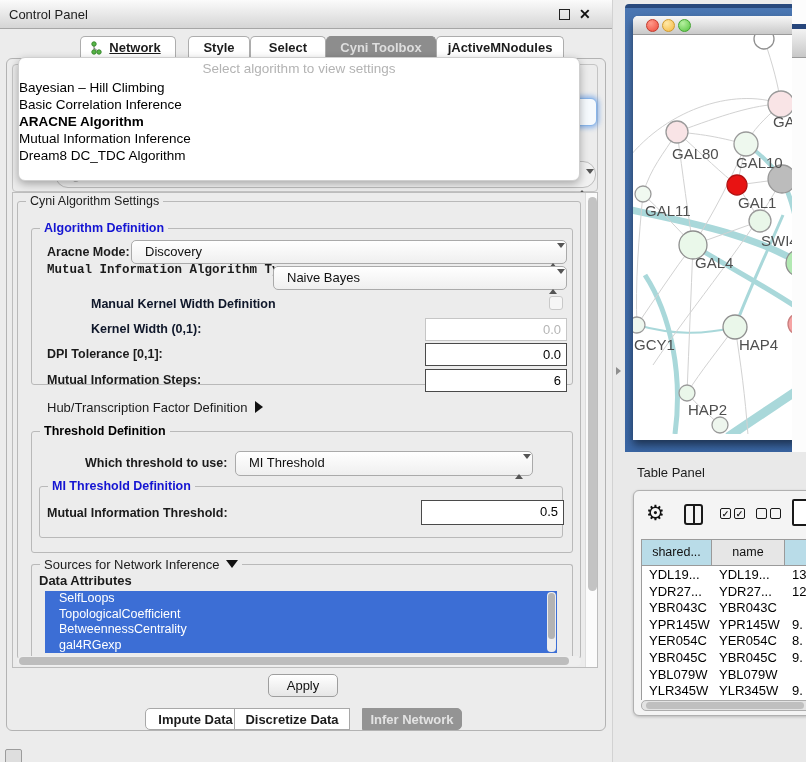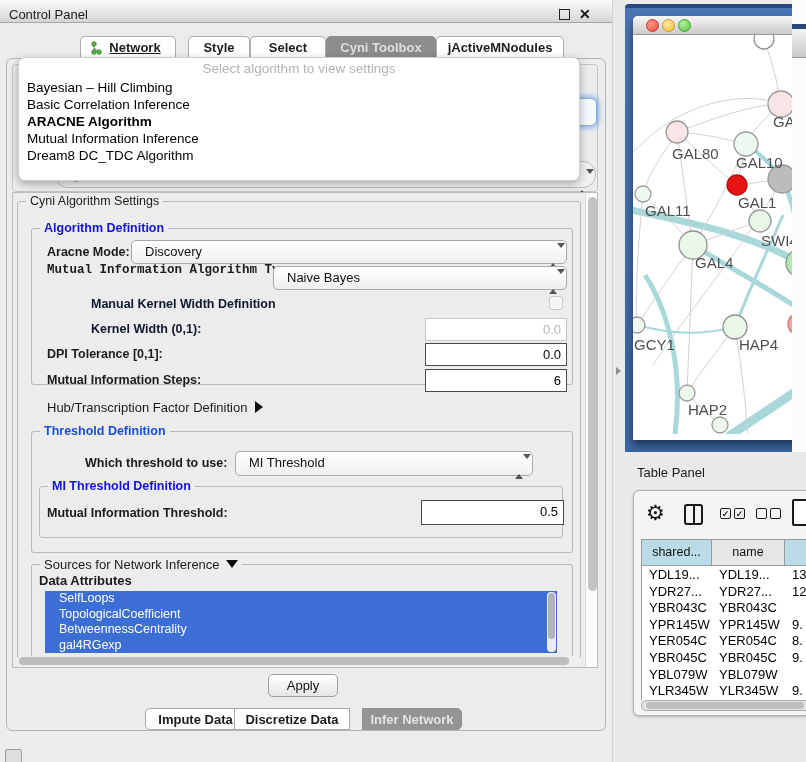--- a/index.html
+++ b/index.html
@@ -1,21 +1,21 @@
 <!DOCTYPE html>
 <html><head>
 <meta charset="utf-8">
 <style>
   * { margin:0; padding:0; box-sizing:border-box; font-family:"Liberation Sans", sans-serif; }
   html,body { width:806px; height:762px; }
   body { position:relative; overflow:hidden; background:#ececec; }
 
   
   #control-panel { position:absolute; left:0; top:0; width:612px; height:741px; }
-  .titlebar { position:absolute; left:0; top:0; width:612px; height:23px;
+  .titlebar { position:absolute; left:0; top:0; width:612px; height:29px;
     background:linear-gradient(#fbfbfb,#d5d5d5); border-bottom:1px solid #a6a6a6; }
   .titlebar .t { position:absolute; left:9px; top:7px; font-size:13px; color:#1d1d1d; }
   .float-btn { position:absolute; left:559px; top:9px; width:11px; height:11px; border:1.5px solid #222; background:transparent; }
   .close-btn { position:absolute; left:579px; top:6px; font-size:14px; font-weight:bold; color:#111; }
 
   .tab { position:absolute; top:36px; height:23px; background:#fff; border:1px solid #adadad;
     border-bottom:none; border-radius:5px 5px 0 0; font-size:13px; font-weight:bold; color:#1c1c1c;
     text-align:center; line-height:22px; }
   .tab.sel { background:#8d8d8d; color:#dedede; border-color:#8d8d8d; }
   .net-ico { position:absolute; left:9px; top:4px; }
@@ -26,32 +26,32 @@
   .chooser-panel { position:absolute; left:12px; top:64px; width:586px; height:128px;
     border:1px solid #c4c4c4; border-radius:4px; background:#ececec; }
   .focus-combo { position:absolute; left:540px; top:98px; width:57px; height:28px; border-radius:6px;
     background:#f5f9fd; border:1px solid #88b4e8; box-shadow:0 0 5px 2px rgba(90,150,230,.65); }
   .ghost-combo { position:absolute; left:55px; top:161px; width:541px; height:27px; border-radius:13px;
     background:#f1f1f1; border:1px solid #bdbdbd; color:#b5b5b5; font-size:14px; line-height:25px; padding-left:16px; }
 
   .dropdown-overlay { position:absolute; left:18px; top:57px; width:562px; height:124px;
     background:#fff; border:1px solid #cfcfcf; border-radius:7px; box-shadow:0 3px 9px rgba(0,0,0,.3); z-index:5; overflow:hidden; }
   .dd-placeholder { text-align:center; color:#b3b3b3; font-size:13.5px; padding-top:3px; height:21px; }
-  .dd-item { font-size:13.5px; color:#000; height:17px; line-height:17px; padding-left:8px; white-space:nowrap; }
+  .dd-item { font-size:13.5px; color:#000; height:17px; line-height:17px; padding-left:0; white-space:nowrap; }
   .dd-item.sel { font-weight:bold; }
 
   .scrollpane { position:absolute; left:12px; top:192px; width:586px; height:476px;
     border:1px solid #bdbdbd; background:#ececec; overflow:hidden; }
   .vsb { position:absolute; left:572px; top:0; width:13px; height:474px; background:#fbfbfb; border-left:1px solid #ddd; }
   .vsb .thumb { position:absolute; left:2px; top:4px; width:9px; height:394px; border-radius:5px; background:#c3c3c3; }
 
   .group { position:absolute; border:1px solid #b9b9b9; border-radius:3px; }
   .legend { position:absolute; top:-8px; left:8px; background:#ececec; padding:0 4px; font-size:12.5px; color:#1c1c1c; white-space:nowrap; }
   .legend.blue { color:#1414d2; font-weight:bold; }
-  .legend.green { color:#1d4ed8; font-weight:bold; }
+  .legend.green { color:#000000; font-weight:bold; }
 
   .lbl { position:absolute; font-size:12.5px; font-weight:bold; color:#1b1b1b; white-space:nowrap; }
   .lbl.dis { color:#0f172a;margin-left:44px; }
   .combo { position:absolute; background:linear-gradient(#ffffff,#efefef); border:1px solid #aaa;
     border-radius:5px; font-size:13px; color:#111; line-height:22px; padding-left:13px; }
   .stepper { position:absolute; right:8px; top:4px; width:9px; }
   .stepper .up { width:0; height:0; border-left:4px solid transparent; border-right:4px solid transparent; border-bottom:5px solid #555; margin-bottom:3px; }
   .stepper .dn { width:0; height:0; border-left:4px solid transparent; border-right:4px solid transparent; border-top:5px solid #555; }
   .field { position:absolute; background:#fff; font-size:13px; text-align:right; padding:3px 5px 0 0; }
   .field.en { border:1px solid #4a4a4a; color:#000; }

